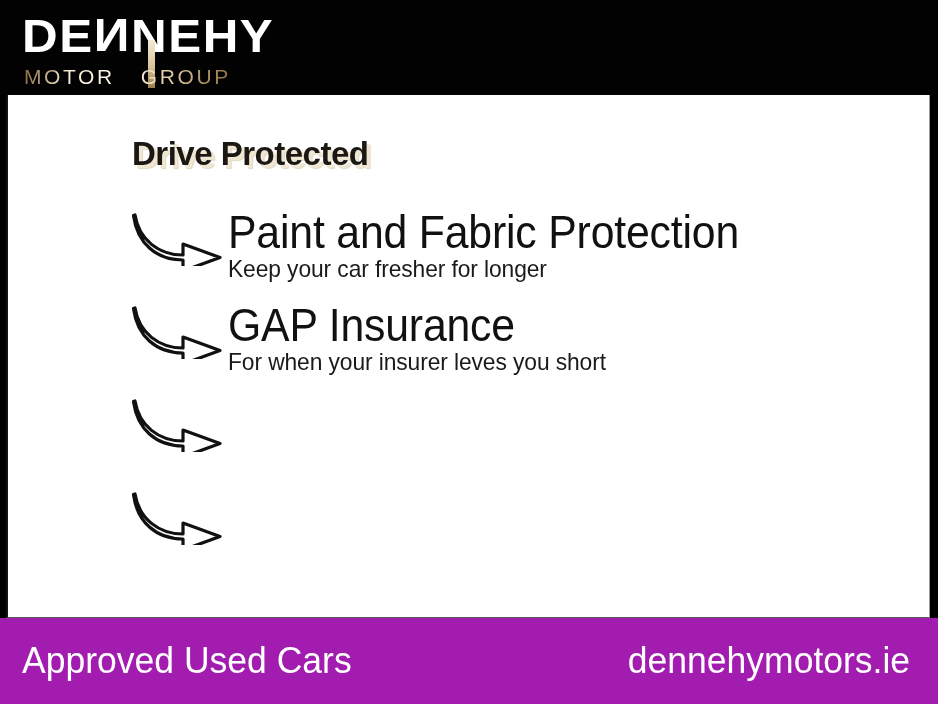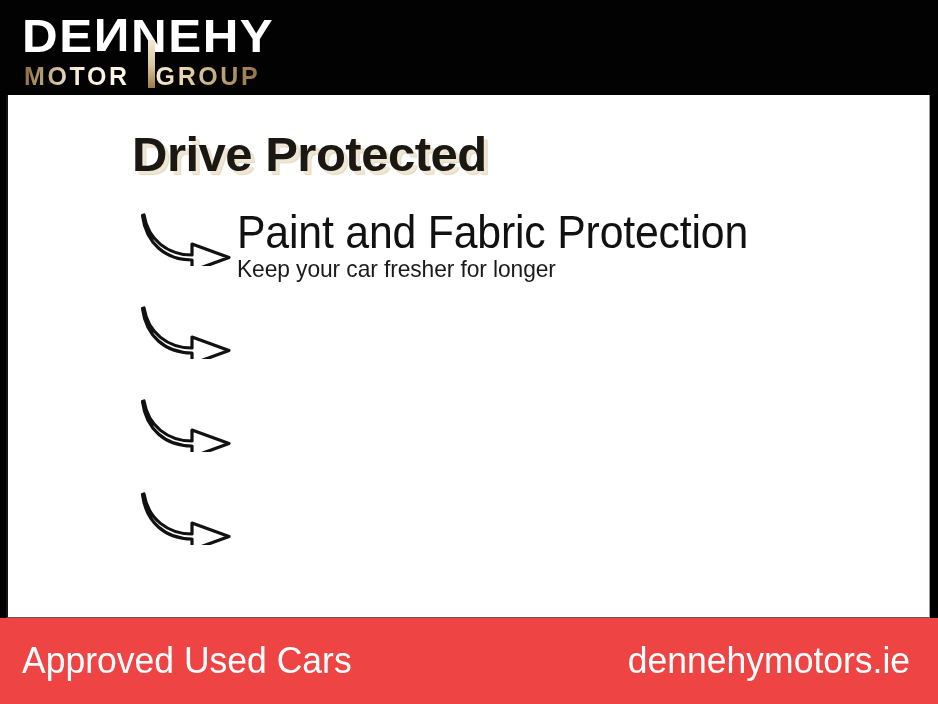--- a/index.html
+++ b/index.html
@@ -57,22 +57,22 @@
   .logo-wordmark .flip-n {
     display: inline-block;
     transform: scaleY(-1);
   }
 
   .logo-subline {
     position: absolute;
     left: 2px;
     top: 54px;
     font-family: "Liberation Sans Narrow", "Liberation Sans", sans-serif;
-    font-weight: bold;
-    font-size: 25px;
+    font-weight: normal;
+    font-size: 21px;
     line-height: 21px;
     letter-spacing: 2.6px;
     white-space: nowrap;
     color: #e8d9b8;
     background: linear-gradient(100deg, #8a6b3a 0%, #f7ecd6 22%, #fffaf0 48%, #e3cda2 70%, #8d6c3c 100%);
     -webkit-background-clip: text;
     background-clip: text;
     -webkit-text-fill-color: transparent;
   }
   .logo-sub-group {
@@ -101,35 +101,34 @@
     box-sizing: border-box;
     overflow: hidden;
   }
 
   .panel-title {
     position: absolute;
     left: 124px;
     top: 32px;
     font-family: "Liberation Sans", sans-serif;
     font-weight: bold;
-    font-size: 49px;
+    font-size: 33px;
     line-height: 54px;
     color: #1b1713;
     letter-spacing: -0.5px;
     text-shadow: 3px 3px 0 #efe7d3, 4px 4px 1px #e3d8bf;
     white-space: nowrap;
   }
 
   
   .benefits {
     position: absolute;
     left: 0;
     top: 112px;
     width: 100%;
-    margin-left: 9px;
   }
 
   .benefit-row {
     position: relative;
     height: 93px;
   }
 
   .arrow-icon {
     position: absolute;
     left: 124px;
@@ -175,21 +174,21 @@
     margin-top: -2px;
   }
 
   
   .footer-bar {
     position: absolute;
     left: 0;
     top: 618px;
     width: 938px;
     height: 86px;
-    background: #ef4444;
+    background: #a21caf;
   }
 
   .footer-left {
     position: absolute;
     left: 22px;
     top: 22px;
     font-family: "Liberation Sans Narrow", "Liberation Sans", sans-serif;
     font-size: 37px;
     line-height: 42px;
     color: #ffffff;
@@ -243,20 +242,24 @@
           <div class="benefit-sub">Keep your car fresher for longer</div>
         </div>
       </div>
 
       <div class="benefit-row">
         <div class="arrow-icon">
           <svg viewBox="0 0 92 55" xmlns="http://www.w3.org/2000/svg">
             <path d="M3 4 C 7 29, 27 44, 51 44 L 51 33 L 88 46.5 L 51 60 L 51 49 C 24 49, 5 32, 1.5 4.5 Z" fill="#ffffff" stroke="#111111" stroke-width="3.2" stroke-linejoin="round"></path>
           </svg>
         </div>
+        <div class="benefit-text">
+          <div class="benefit-title">GAP Insurance</div>
+          <div class="benefit-sub">For when your insurer leves you short</div>
+        </div>
       </div>
 
       <div class="benefit-row">
         <div class="arrow-icon">
           <svg viewBox="0 0 92 55" xmlns="http://www.w3.org/2000/svg">
             <path d="M3 4 C 7 29, 27 44, 51 44 L 51 33 L 88 46.5 L 51 60 L 51 49 C 24 49, 5 32, 1.5 4.5 Z" fill="#ffffff" stroke="#111111" stroke-width="3.2" stroke-linejoin="round"></path>
           </svg>
         </div>
       </div>
 

